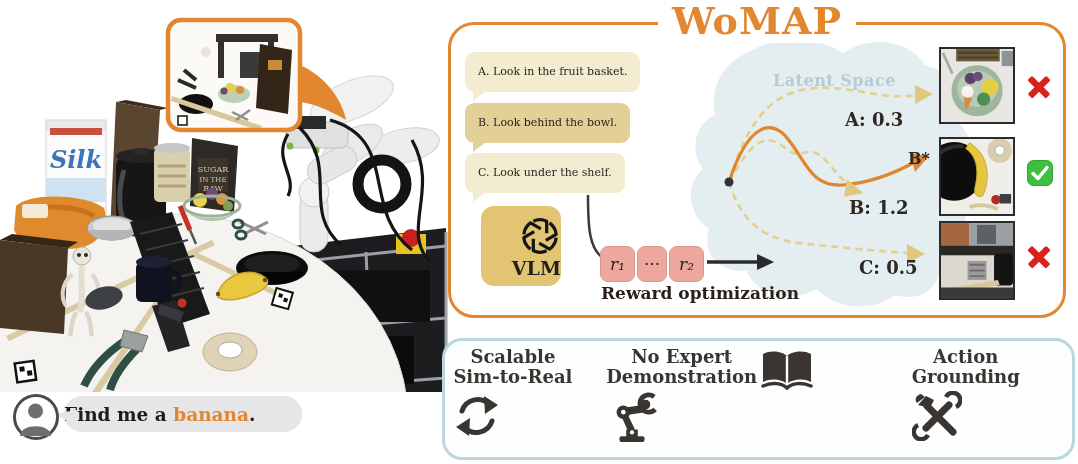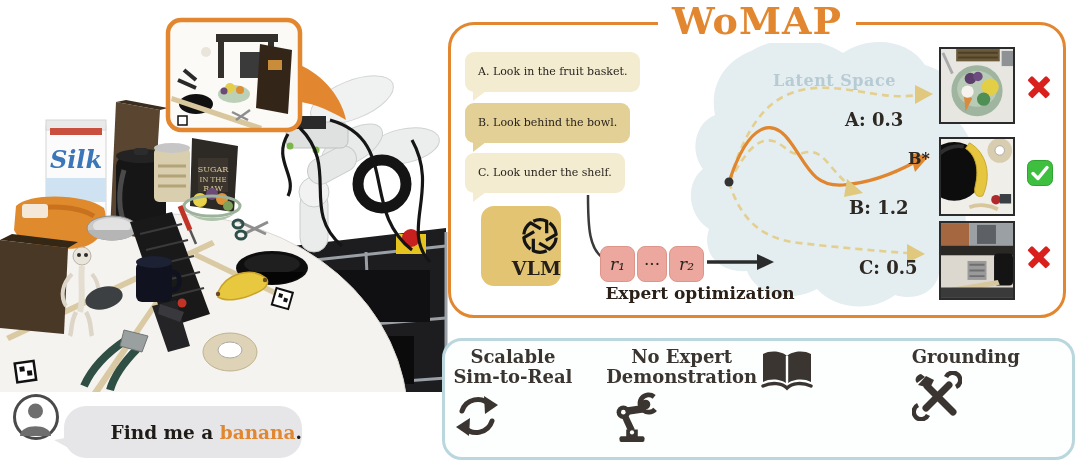--- a/index.html
+++ b/index.html
@@ -35,22 +35,22 @@
   .mark{z-index:4;}
 
   
   .features-box{left:442px;top:338px;width:633px;height:122px;border:3px solid #BAD7DE;border-radius:20px;
                 box-sizing:border-box;background:#fdfefe;display:flex;align-items:stretch;justify-content:space-around;padding:6px 8px 4px;}
   .feature{display:flex;flex-direction:column;align-items:flex-start;justify-content:flex-start;gap:4px;width:152px;}
   .feature-label{text-align:center;font-weight:bold;font-size:18px;line-height:20px;color:#3A3530;}
 
   
   .avatar{left:13px;top:394px;width:46px;height:46px;border-radius:50%;border:3.5px solid #4a4a4a;background:#ffffff;box-sizing:border-box;z-index:3;}
-  .prompt-bubble{left:64px;top:396px;width:238px;height:52px;background:#E6E5E7;border-radius:22px;z-index:2;
-                 display:flex;align-items:center;justify-content:flex-end;font-size:18.5px;font-weight:bold;color:#1f1c18;white-space:pre;margin-top:10px;}
+  .prompt-bubble{left:64px;top:396px;width:238px;height:36px;background:#E6E5E7;border-radius:22px;z-index:2;
+                 display:flex;align-items:center;justify-content:flex-start;font-size:18.5px;font-weight:bold;color:#1f1c18;white-space:pre;}
   .prompt-bubble::before{content:"";position:absolute;left:-10px;bottom:6px;width:0;height:0;
                  border-right:22px solid #E6E5E7;border-top:4px solid transparent;border-bottom:12px solid transparent;}
   .prompt-highlight{color:#E2872F;}
 </style>
 </head>
 <body>
 
 <div id="canvas">
 
   <svg class="abs" style="left:0;top:0;" width="448" height="392" viewBox="0 0 448 392">
@@ -325,21 +325,21 @@
           <path d="M -7 -15.5 A 17 17 0 0 1 7 -15.5 L 7 -3" transform="rotate(240)"></path>
           <path d="M -7 -15.5 A 17 17 0 0 1 7 -15.5 L 7 -3" transform="rotate(300)"></path>
         </g>
       </svg>
       <div class="vlm-label">VLM</div>
     </div>
 
     <div class="abs rtoken" style="left:149px;top:221px;width:33px;height:34px;">r₁</div>
     <div class="abs rtoken" style="left:186px;top:221px;width:28px;height:34px;font-style:normal;">···</div>
     <div class="abs rtoken" style="left:218px;top:221px;width:33px;height:34px;">r₂</div>
-    <div class="abs reward-caption">Expert optimization</div>
+    <div class="abs reward-caption">Reward optimization</div>
 
     <div class="abs score" style="left:394px;top:84px;">A: 0.3</div>
     <div class="abs score" style="left:457px;top:124px;font-size:16px;">B*</div>
     <div class="abs score" style="left:398px;top:172px;">B: 1.2</div>
     <div class="abs score" style="left:408px;top:232px;">C: 0.5</div>
 
     <svg class="abs thumb" style="top:22px;height:77px;" viewBox="0 0 76 77">
       <rect width="76" height="77" fill="#e7e6e1"></rect>
       <rect x="16" y="0" width="46" height="13" fill="#6b5a3a"></rect>
       <path d="M18 4 h42 M18 9 h42" stroke="#4e4026" stroke-width="2"></path>
@@ -438,20 +438,21 @@
     <div class="feature">
       <svg width="56" height="48" viewBox="0 0 56 44">
         <path d="M28 7 C23 2 11 1 4 5 L4 33 C11 29 23 30 28 35 C33 30 45 29 52 33 L52 5 C45 1 33 2 28 7 Z" fill="#3A3530"></path>
         <line x1="28" y1="7" x2="28" y2="35" stroke="#fdfefe" stroke-width="2.4"></line>
         <path d="M4 37 C 13 33 23 34 28 39 C 33 34 43 33 52 37" stroke="#3A3530" stroke-width="3.4" fill="none" stroke-linecap="round"></path>
       </svg>
     </div>
 
     <div class="feature">
       <div class="feature-label">
+        <div>Action</div>
         <div>Grounding</div>
       </div>
       <svg width="50" height="50" viewBox="0 0 50 50">
         <g stroke="#3A3530" stroke-width="7" stroke-linecap="round">
           <line x1="15" y1="15" x2="41" y2="41"></line>
           <line x1="14" y1="37" x2="37" y2="14"></line>
         </g>
         <g fill="none" stroke="#3A3530" stroke-width="4.5">
           <path d="M34 6 A 7.5 7.5 0 1 1 44 16"></path>
           <path d="M16 44 A 7.5 7.5 0 1 1 6 34"></path>

